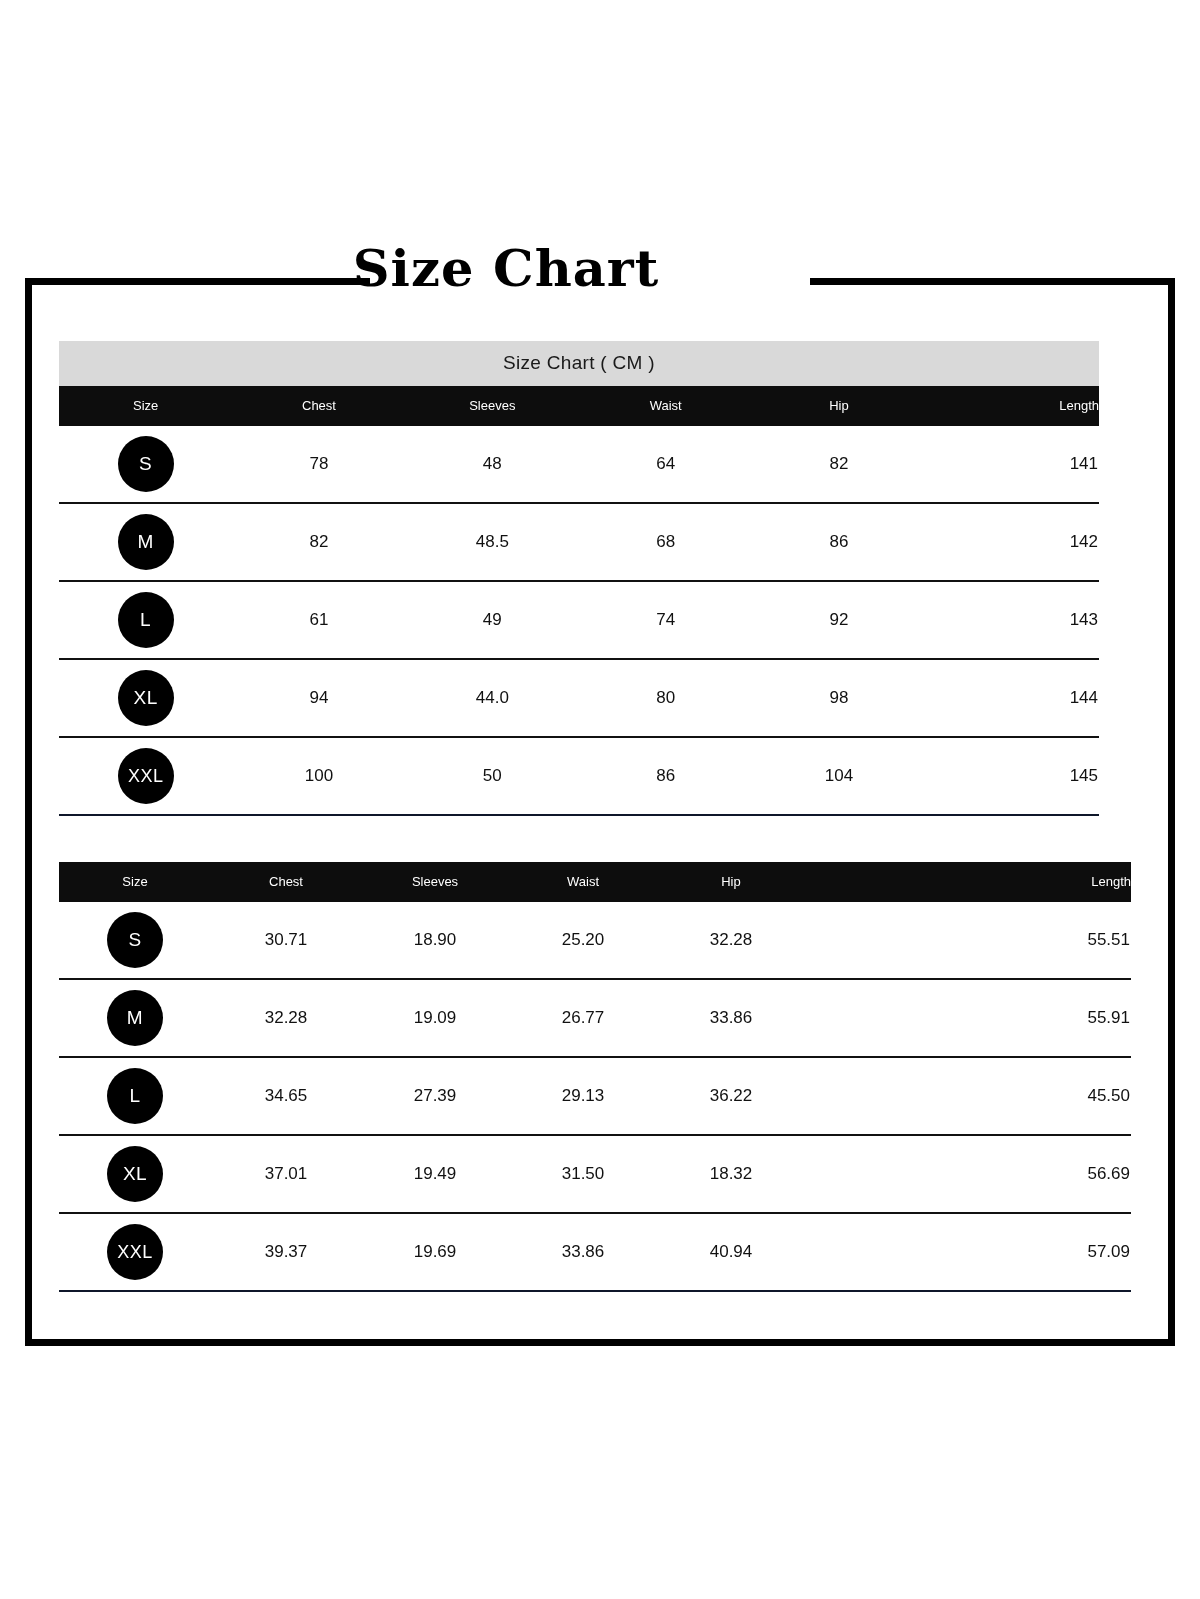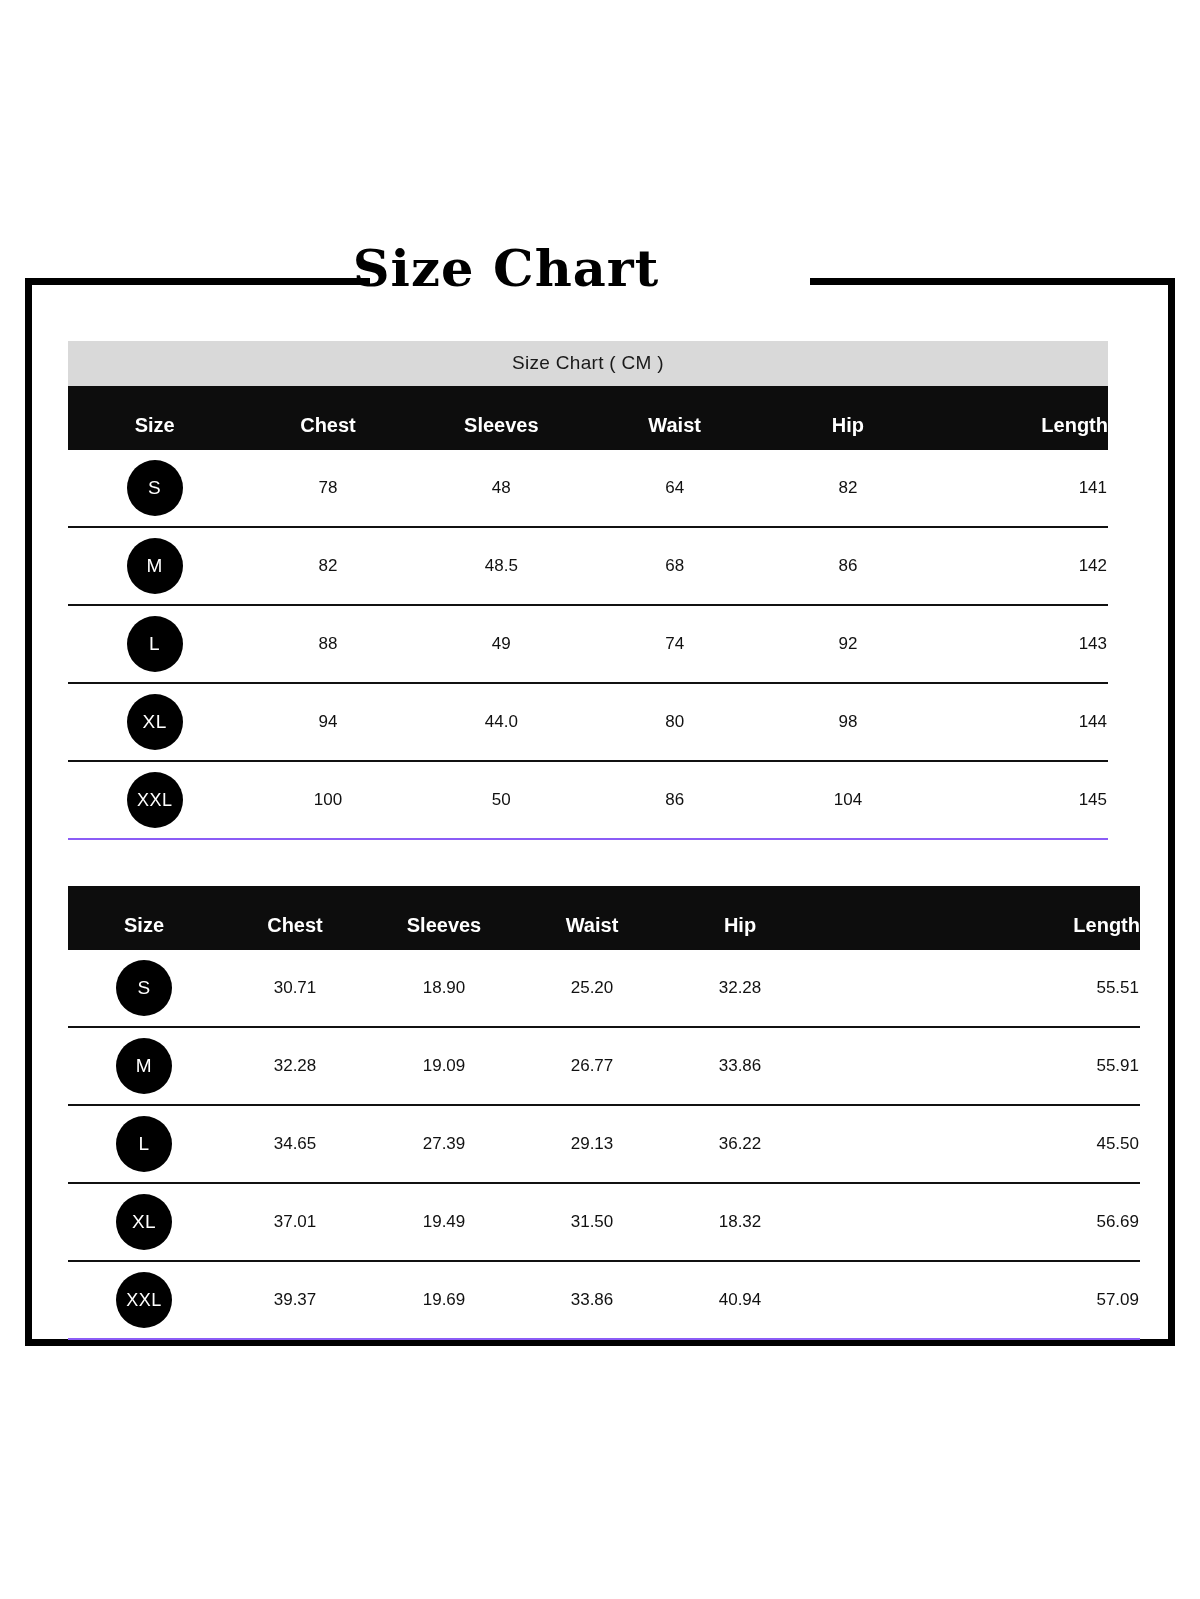--- a/index.html
+++ b/index.html
@@ -54,21 +54,21 @@
     font-family: "DejaVu Serif", serif;
     font-weight: bold;
     font-size: 51px;
     letter-spacing: 1px;
     color: #000000;
     line-height: 60px;
   }
 
   .content {
     position: absolute;
-    left: 68px;
+    left: 59px;
     top: 341px;
     width: 1040px;
   }
 
   table.size-table {
     width: 1040px;
     border-collapse: collapse;
     table-layout: fixed;
   }
 
@@ -77,23 +77,23 @@
     text-align: center;
     font-size: 19px;
     color: #1a1a1a;
     padding: 11px 0 12px 0;
     letter-spacing: 0.3px;
   }
 
   .head-row th {
     background: #0d0d0d;
     color: #ffffff;
-    font-size: 20px;
-    font-weight: bold;
-    padding: 28px 0 13px 0;
+    font-size: 13px;
+    font-weight: normal;
+    padding: 12px 0 13px 0;
     text-align: center;
   }
 
   .head-row th.col-size { width: 152px; }
   .head-row th.col-chest { width: 150px; }
   .head-row th.col-sleeves { width: 148px; }
   .head-row th.col-waist { width: 148px; }
   .head-row th.col-hip { width: 148px; }
   .head-row th.col-length { width: 294px; text-align: right; padding-left: 32px; }
 
@@ -103,21 +103,21 @@
     font-size: 17px;
     text-align: center;
     color: #111111;
     vertical-align: middle;
   }
   tbody tr.data-row td.cell-length {
     text-align: right;
     padding-left: 32px;
   }
   tbody tr.data-row:last-child td {
-    border-bottom: 2px solid #8b5cf6;
+    border-bottom: 2px solid #0f172a;
   }
 
   .size-badge {
     display: inline-flex;
     align-items: center;
     justify-content: center;
     width: 56px;
     height: 56px;
     border-radius: 50%;
     background: #000000;
@@ -167,21 +167,21 @@
         <tr class="data-row">
           <td><span class="size-badge">M</span></td>
           <td>82</td>
           <td>48.5</td>
           <td>68</td>
           <td>86</td>
           <td class="cell-length">142</td>
         </tr>
         <tr class="data-row">
           <td><span class="size-badge">L</span></td>
-          <td>88</td>
+          <td>61</td>
           <td>49</td>
           <td>74</td>
           <td>92</td>
           <td class="cell-length">143</td>
         </tr>
         <tr class="data-row">
           <td><span class="size-badge">XL</span></td>
           <td>94</td>
           <td>44.0</td>
           <td>80</td>

